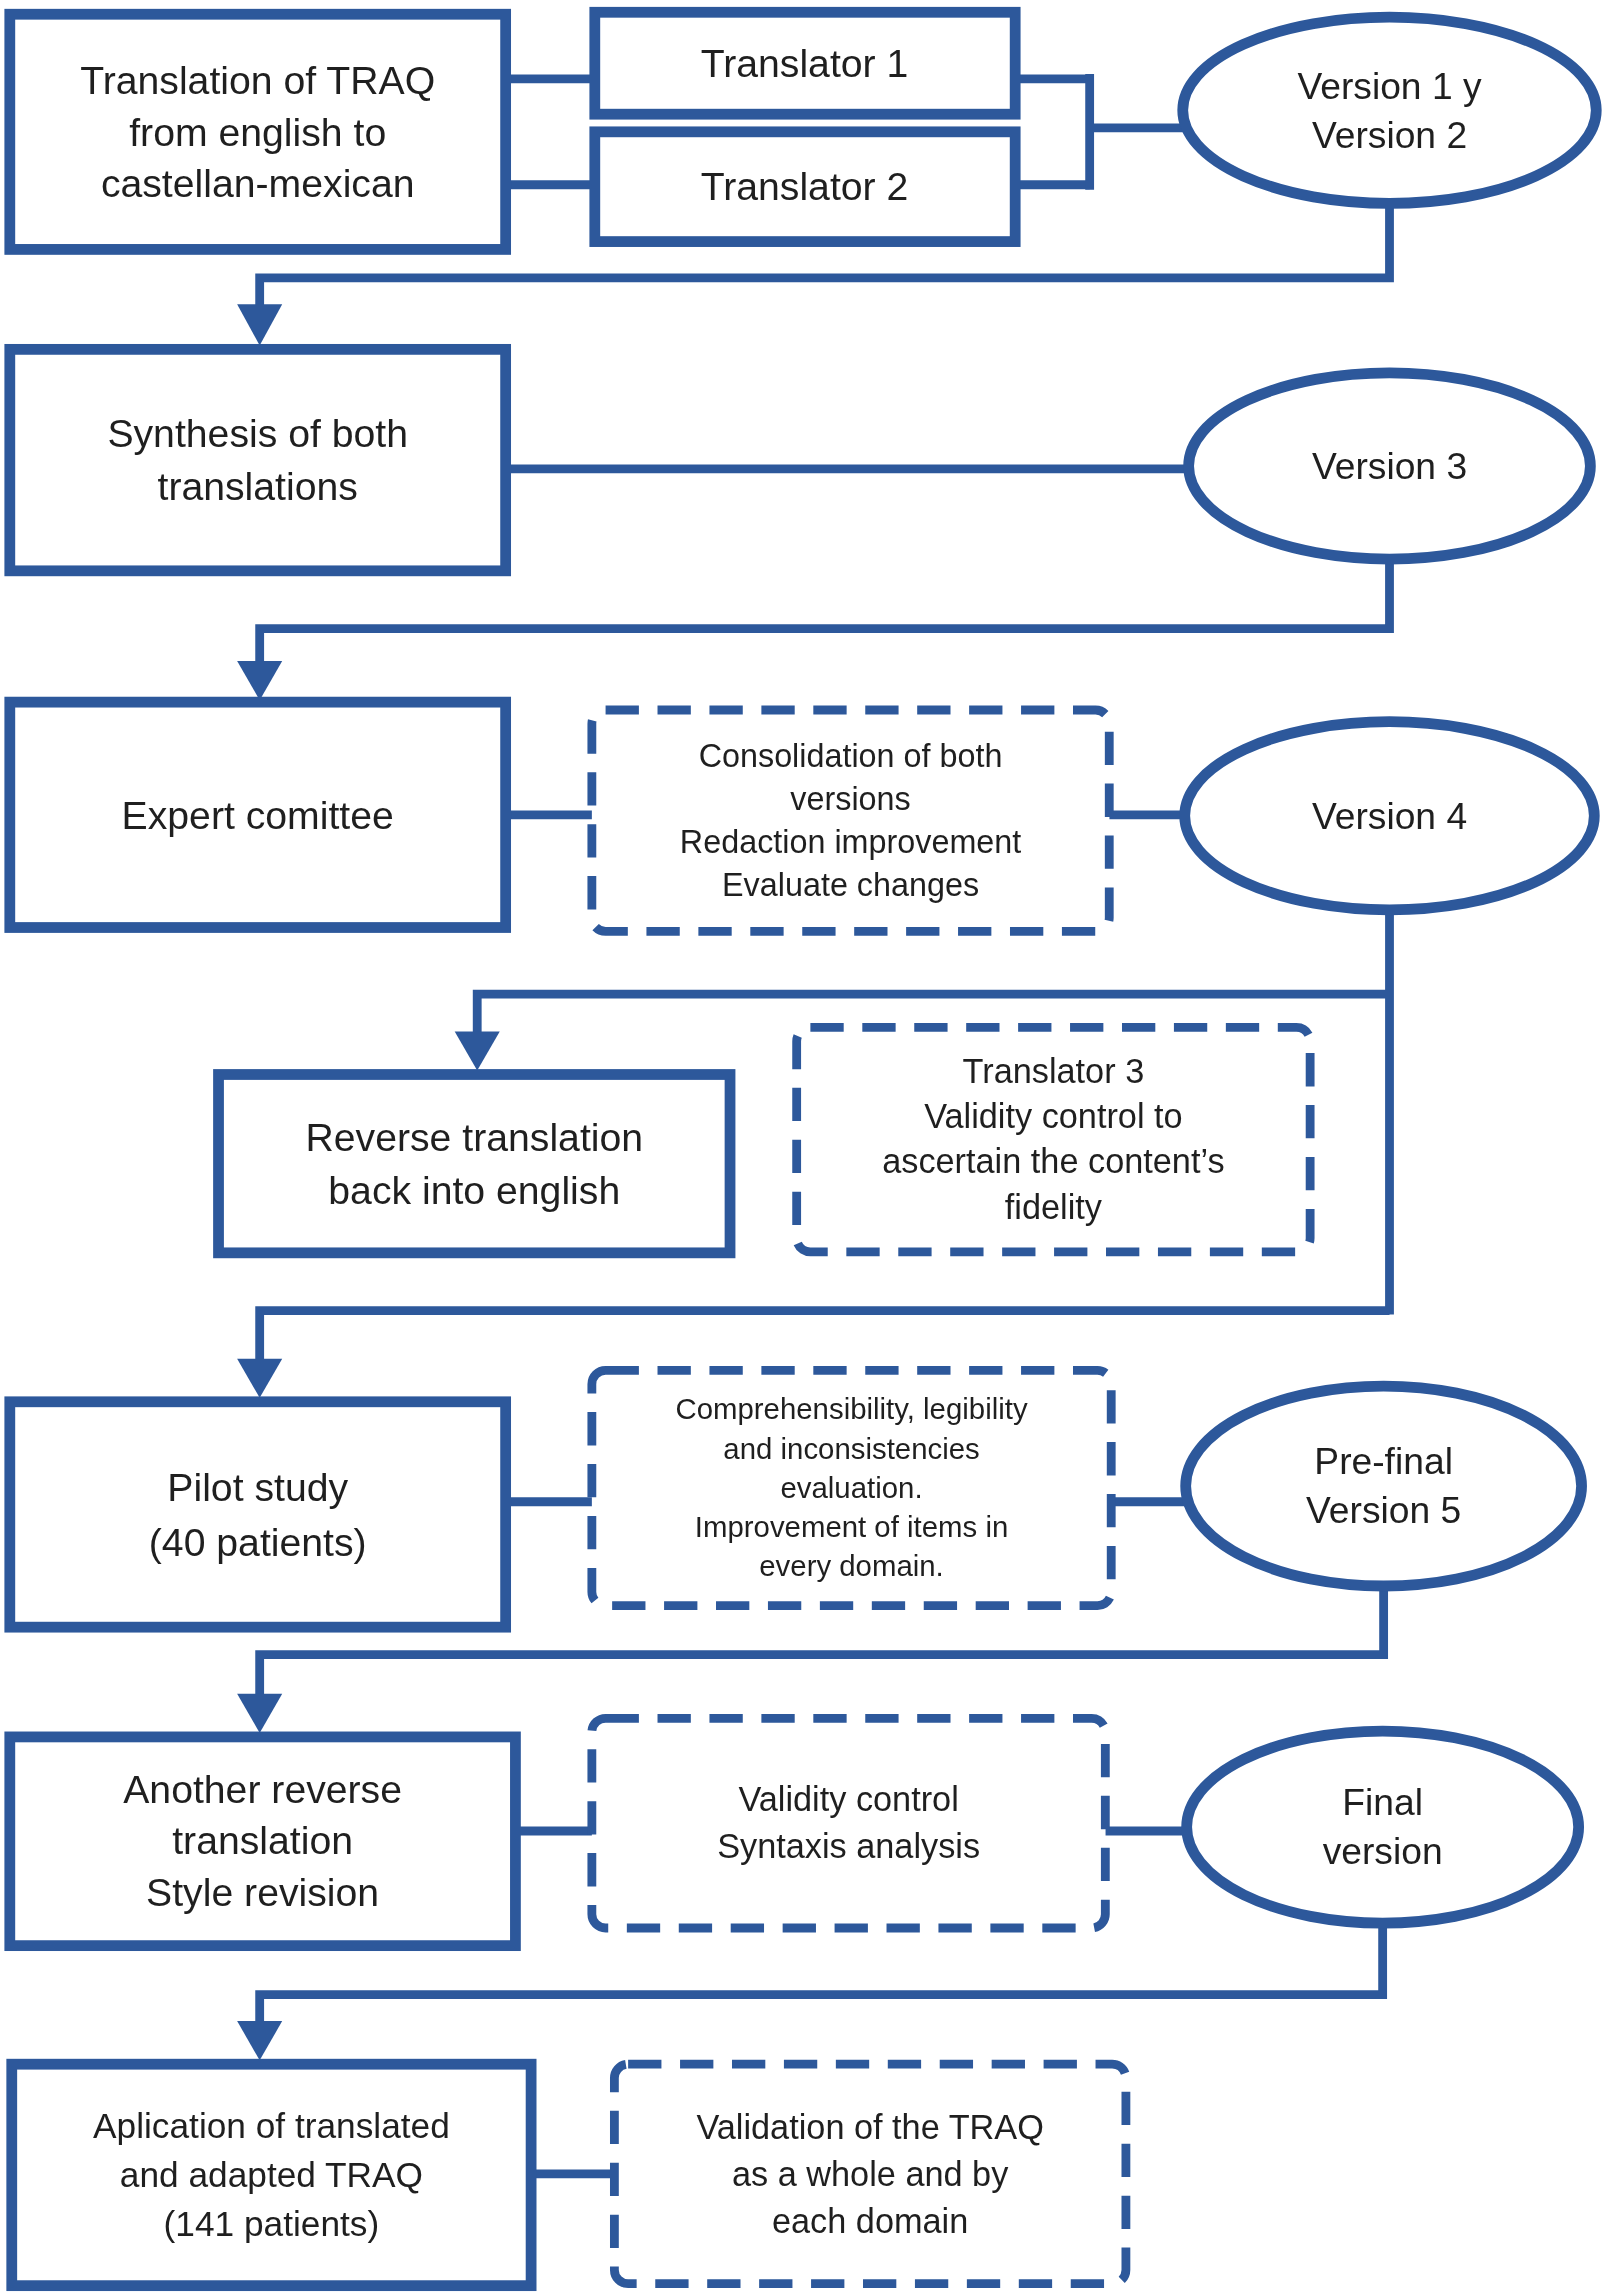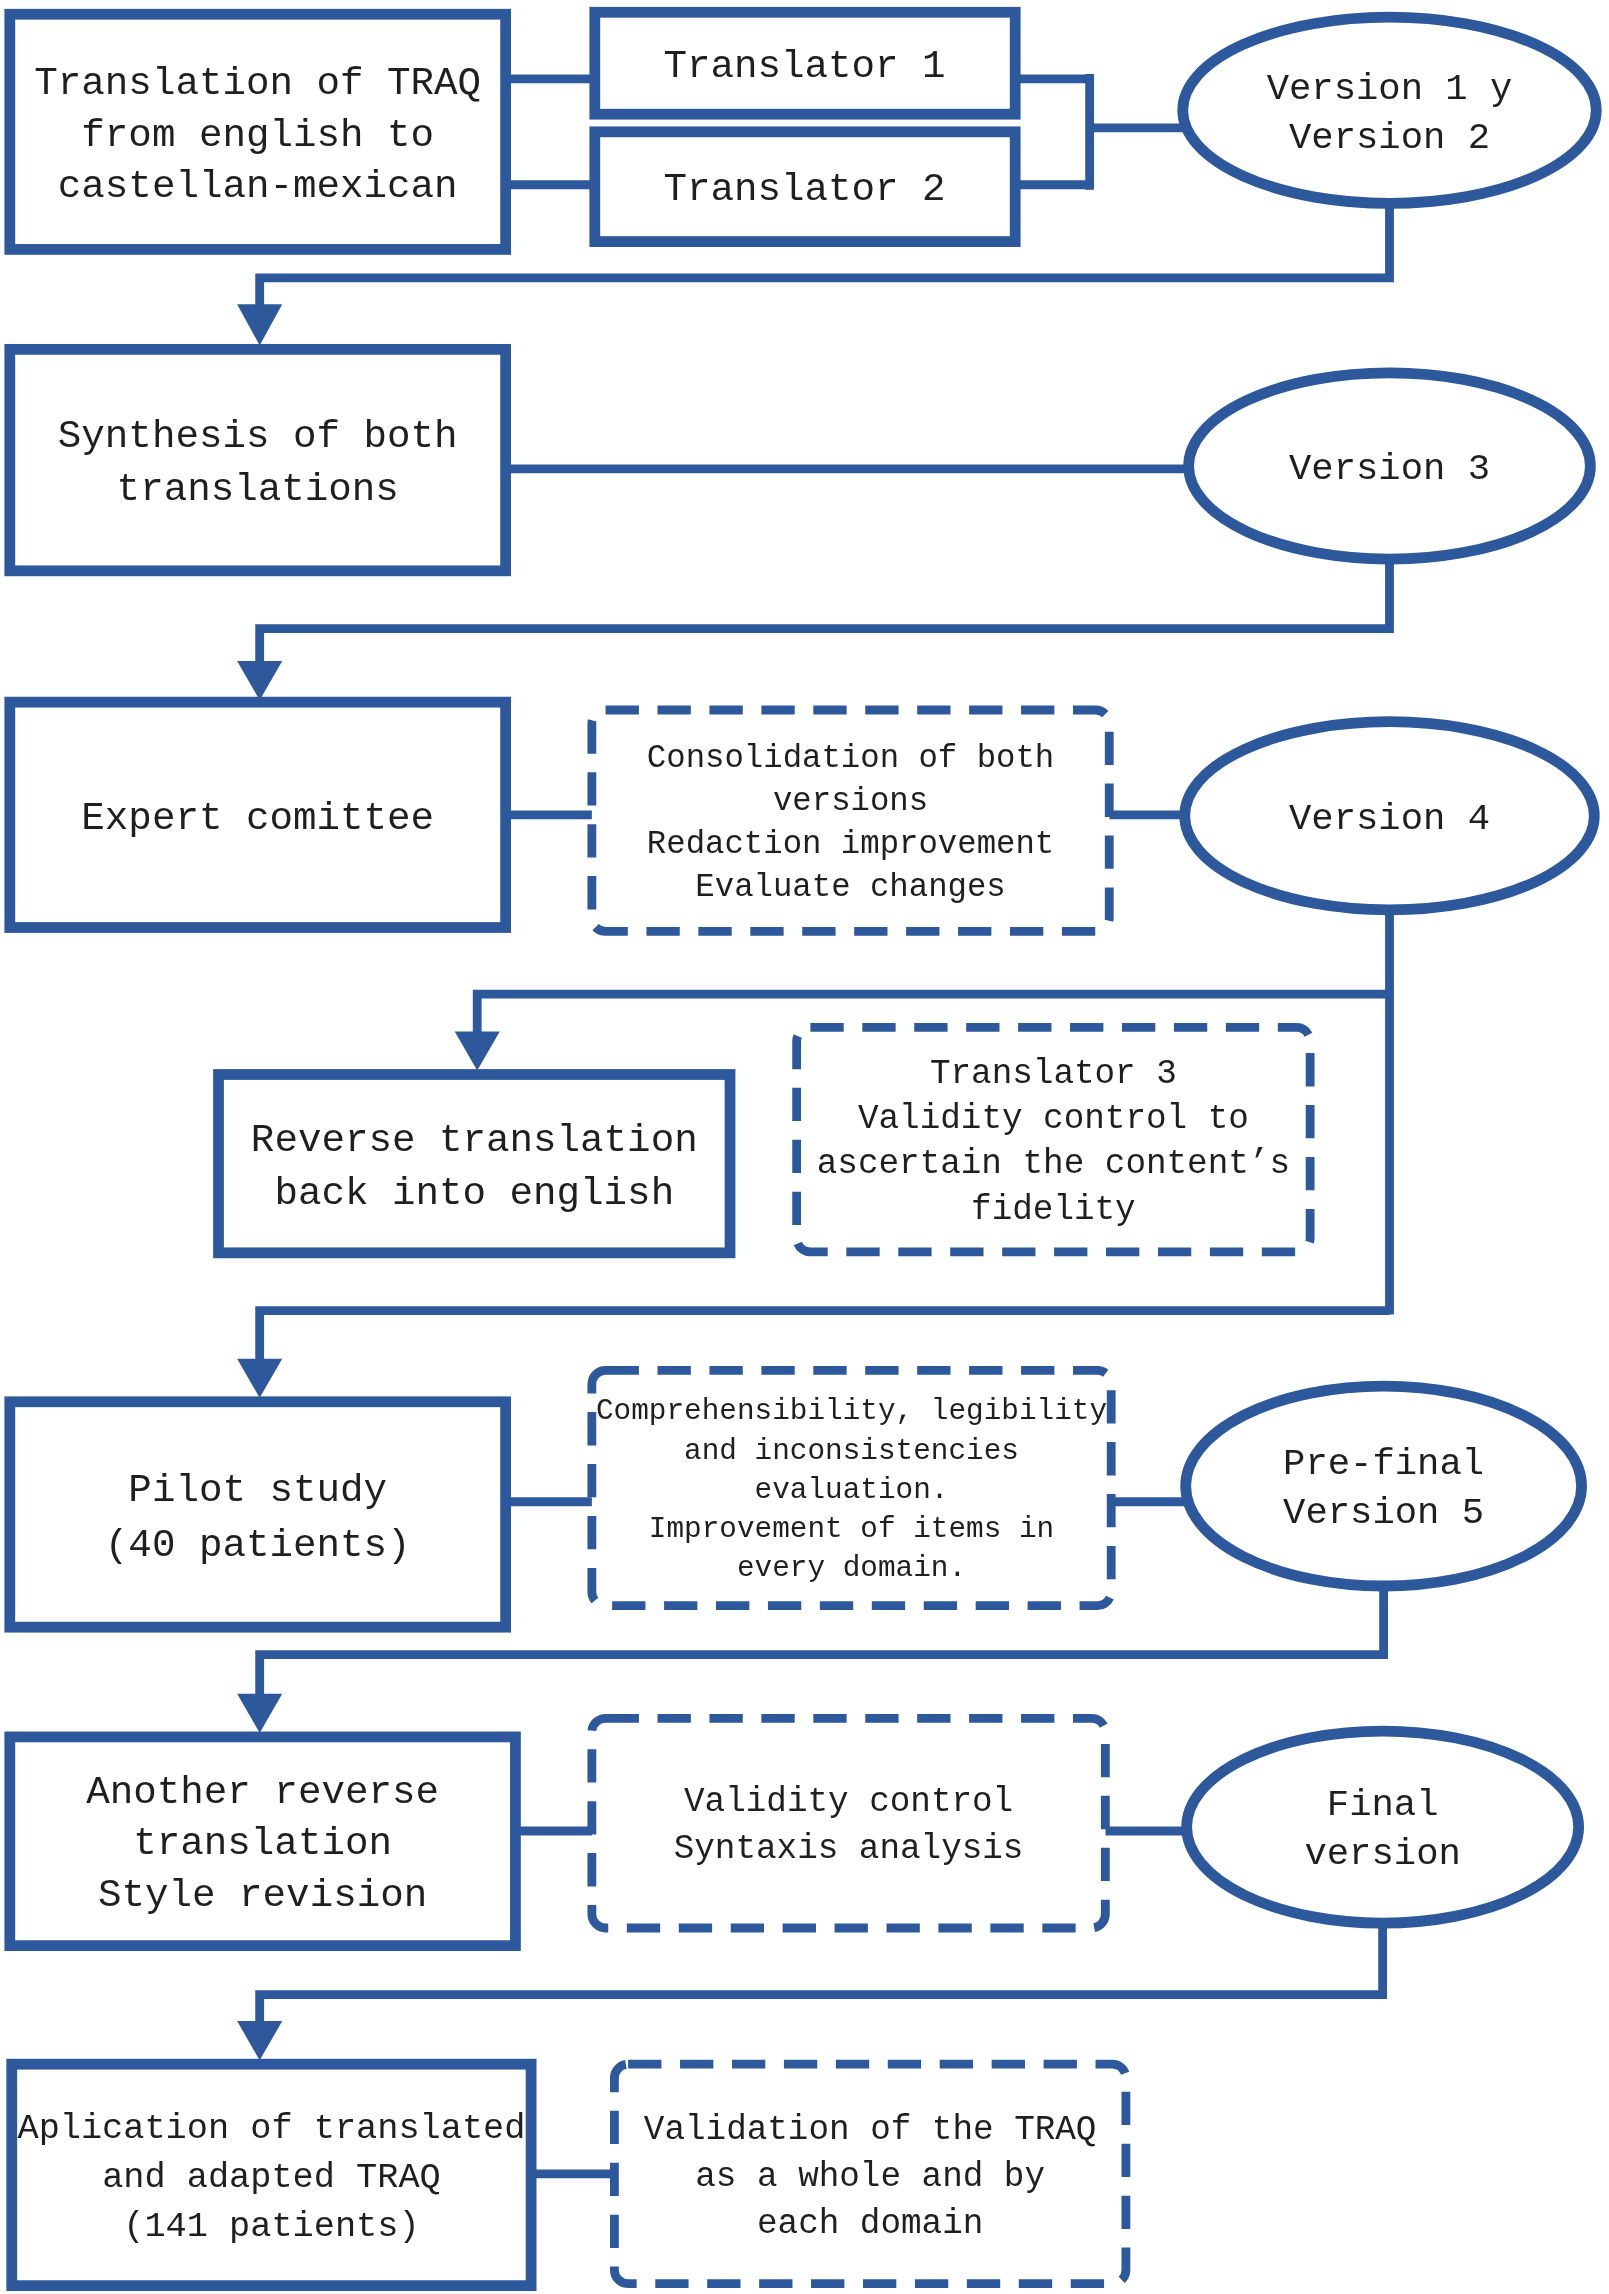--- a/index.html
+++ b/index.html
@@ -4,21 +4,21 @@
 <style>
   :root{
     --accent:#2d589b;
     --text:#1f1f1f;
   }
   html,body{margin:0;padding:0;background:#ffffff;}
   .canvas{
     position:relative;
     width:1609px;height:2295px;
     background:#ffffff;
-    font-family:Liberation Mono, monospace;
+    font-family:Liberation Sans, sans-serif;
   }
   svg.flow{display:block;color:var(--accent);}
   .shape{fill:#ffffff;stroke:currentColor;stroke-width:11;}
   .dashed{fill:#ffffff;stroke:currentColor;stroke-width:9;stroke-dasharray:34 19;}
   .conn{fill:none;stroke:currentColor;stroke-width:9;}
   .head{fill:currentColor;stroke:none;}
   text{fill:var(--text);text-anchor:middle;}
   .t40{font-size:40px;}
   .t38{font-size:38px;}
   .t36{font-size:36px;}

